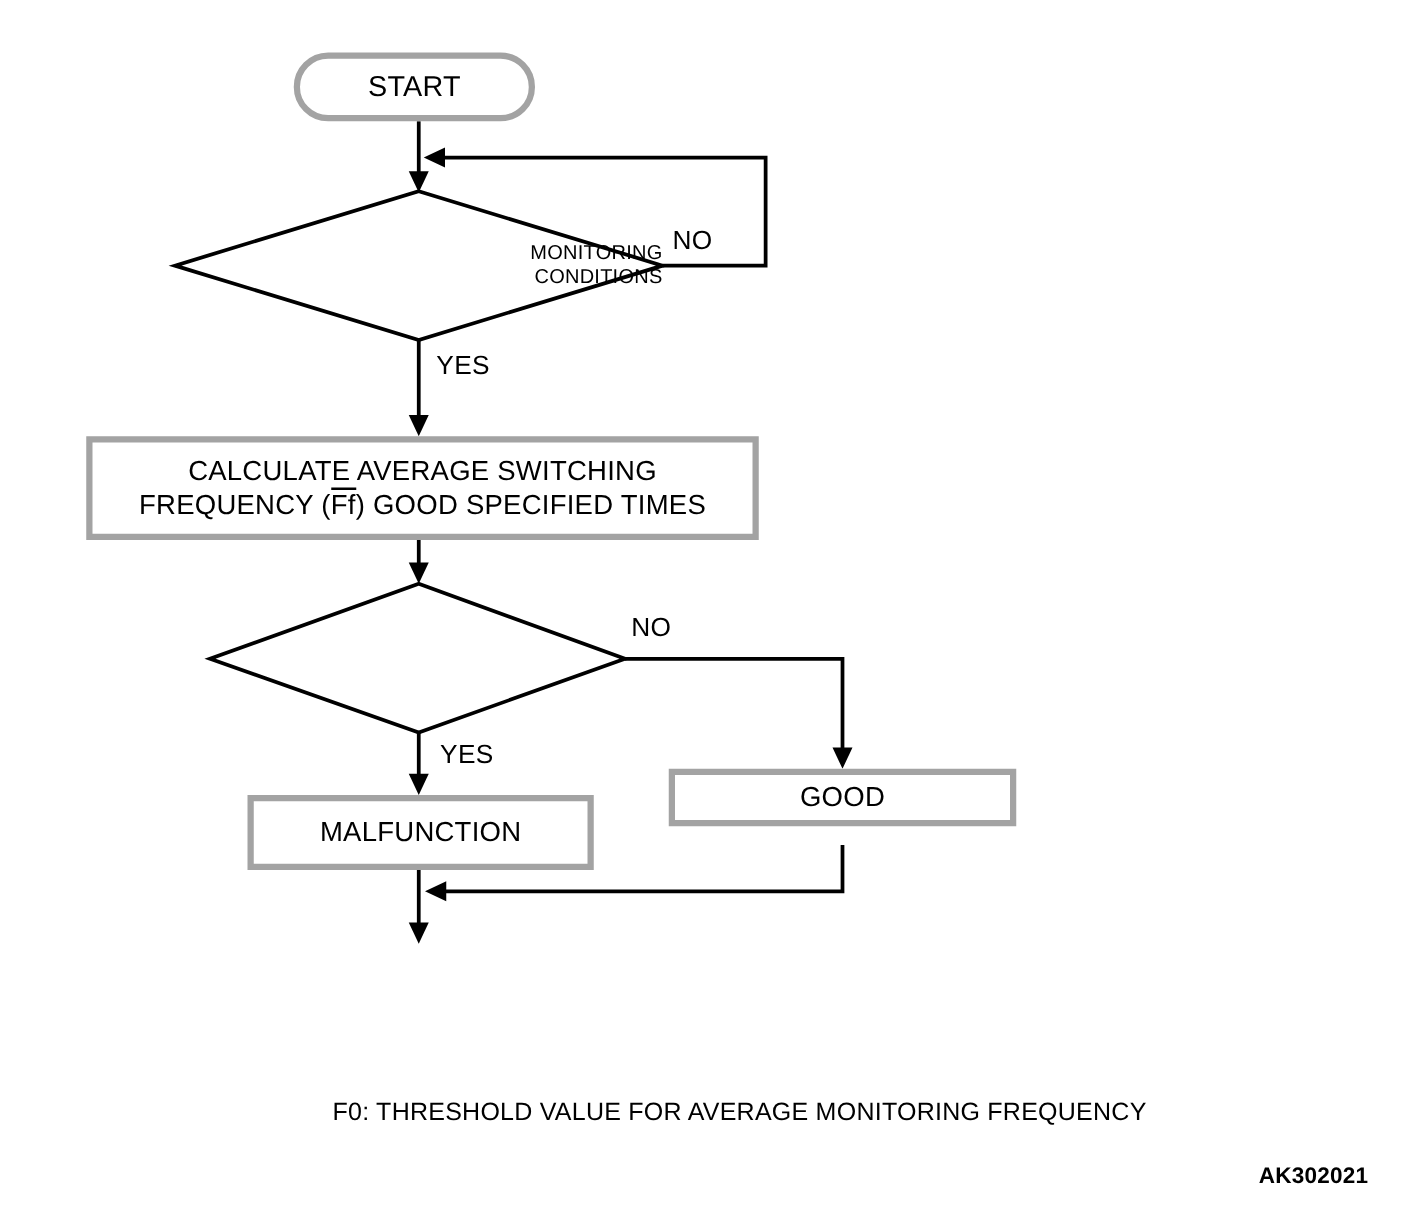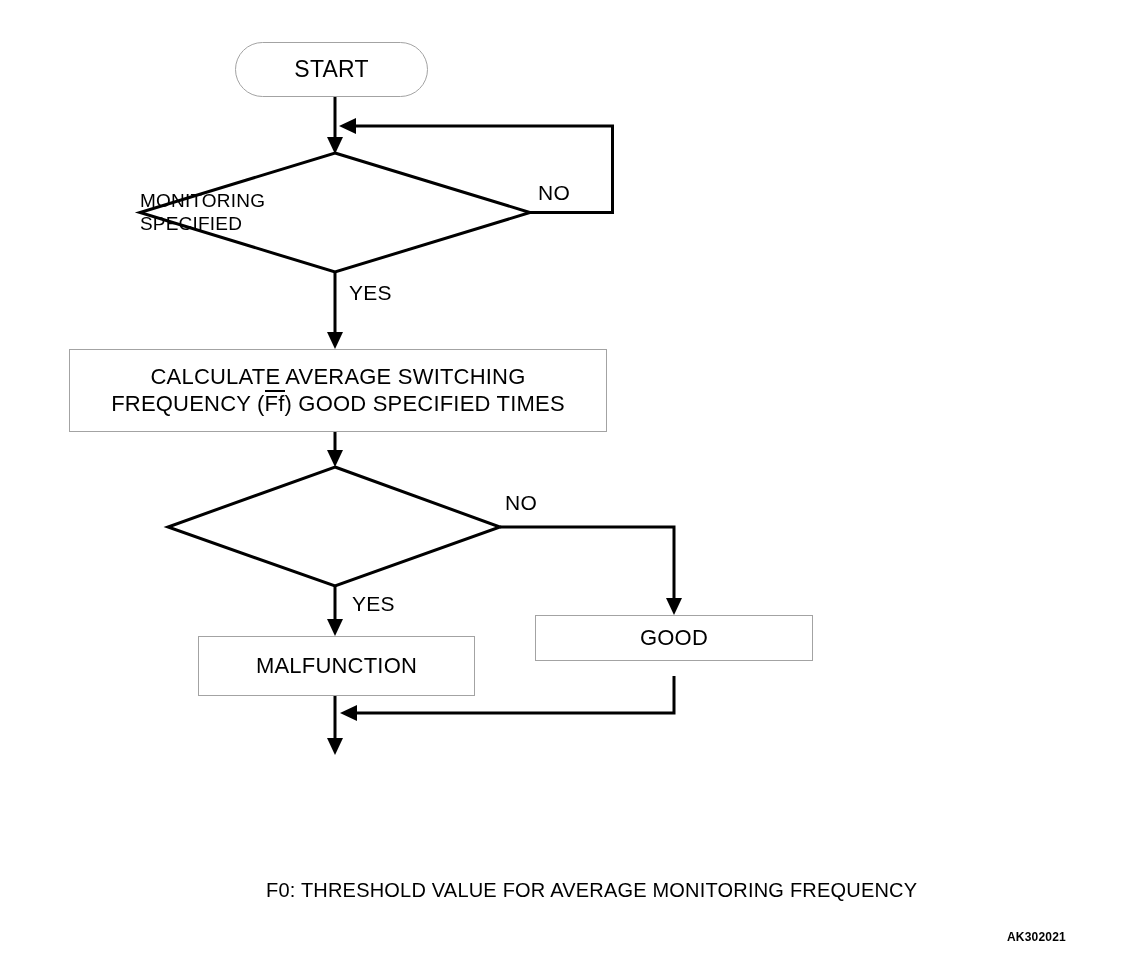--- a/index.html
+++ b/index.html
@@ -18,35 +18,35 @@
     width: 1136px; height: 972px;
   }
   .node {
     position: absolute;
     display: flex;
     flex-direction: column;
     align-items: center;
     justify-content: center;
     text-align: center;
     background: #ffffff;
-    border: 1px solid #a3a3a3;
+    border: 5px solid #a3a3a3;
     box-sizing: border-box;
     font-size: 22px;
     line-height: 1.18;
     letter-spacing: 0.2px;
   }
   .terminator { border-radius: 29px; font-size: 23px; }
   .dlabel {
     position: absolute;
     display: flex;
     flex-direction: column;
-    align-items: flex-start;
+    align-items: flex-end;
     justify-content: center;
     text-align: center;
-    font-size: 19px;
+    font-size: 16px;
     line-height: 1.18;
     letter-spacing: 0.2px;
     pointer-events: none;
   }
   .elabel {
     position: absolute;
     font-size: 21px;
     letter-spacing: 0.3px;
   }
   .ovl {
@@ -59,21 +59,21 @@
     position: absolute;
     left: 266px;
     top: 879px;
     font-size: 20px;
     letter-spacing: 0.2px;
   }
   .figcode {
     position: absolute;
     left: 1007px;
     top: 930px;
-    font-size: 12px;
+    font-size: 18px;
     font-weight: bold;
     letter-spacing: 0.2px;
   }
 </style>
 </head>
 <body>
 
 <div class="canvas">
 
   <svg class="wires" viewBox="0 0 1136 972" fill="none" stroke="#000" stroke-width="3">
@@ -99,21 +99,21 @@
     <polygon points="340,713 357,705 357,721" fill="#000" stroke="none"></polygon>
     <polygon points="335,755 327,738 343,738" fill="#000" stroke="none"></polygon>
   </svg>
 
   <div class="node terminator" style="left:235px; top:42px; width:193px; height:55px;">
     <span>START</span>
   </div>
 
   <div class="dlabel" style="left:140px; top:153px; width:390px; height:119px;">
     <div>MONITORING</div>
-    <div>SPECIFIED</div>
+    <div>CONDITIONS</div>
   </div>
 
   <div class="node" style="left:69px; top:349px; width:538px; height:83px;">
     <div>CALCULATE AVERAGE SWITCHING</div>
     <div>
       <span>FREQUENCY (</span><span class="ovl">Ff</span><span>) GOOD SPECIFIED TIMES</span>
     </div>
   </div>
 
 

